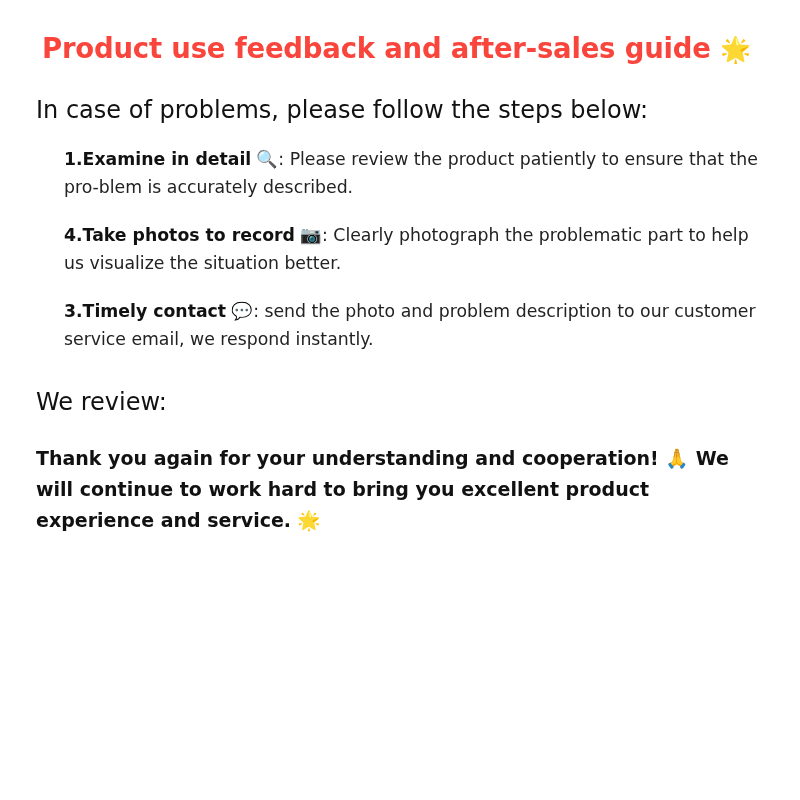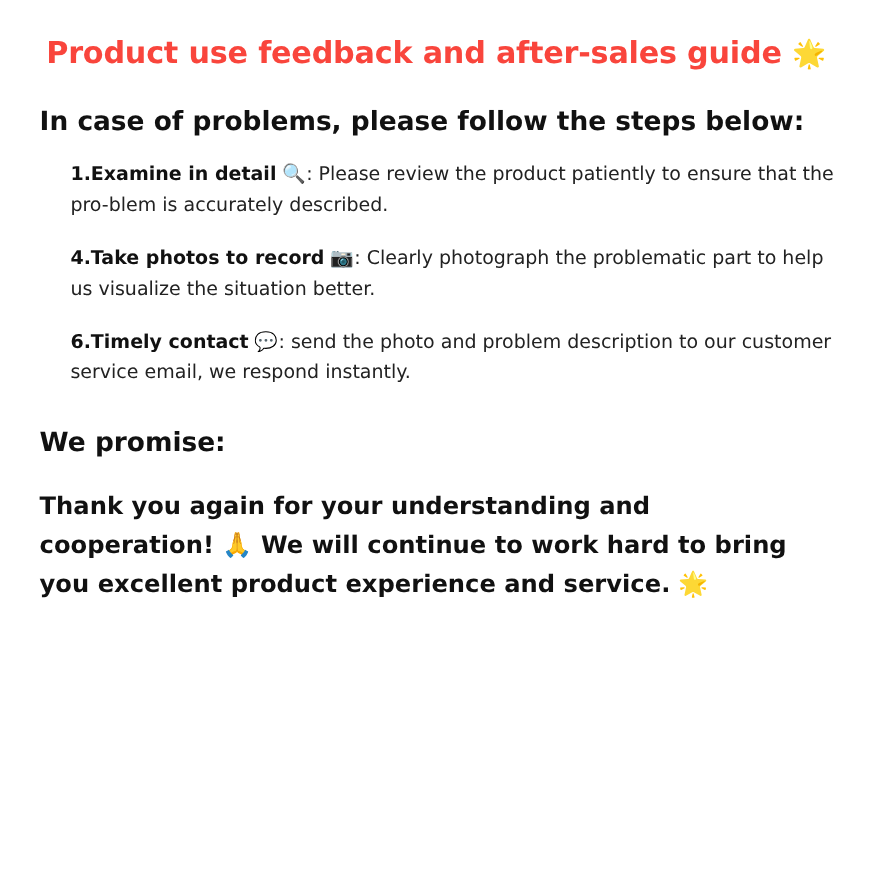--- a/index.html
+++ b/index.html
@@ -28,41 +28,41 @@
     letter-spacing: -0.2px;
     line-height: 1.2;
     margin: 8px 0 0 8px;
     white-space: nowrap;
   }
   .doc-title .emoji {
     font-size: 25px;
   }
   .section-head {
     font-size: 24px;
-    font-weight: bold;
+    font-weight: normal;
     color: #111111;
     margin: 30px 0 0 2px;
     line-height: 1.25;
   }
   .section-head.promise {
     margin-top: 34px;
   }
   .step {
     font-size: 17.3px;
     line-height: 1.62;
     color: #222222;
     margin: 20px 0 0 30px;
     max-width: 700px;
   }
   .step .lead {
     font-weight: bold;
     color: #111111;
   }
   .closing {
-    font-size: 22px;
+    font-size: 19px;
     line-height: 1.62;
     font-weight: bold;
     color: #111111;
     margin: 26px 0 0 2px;
     max-width: 712px;
   }
   .emoji {
     font-family: "DejaVu Sans", sans-serif;
   }
   .spacer-bottom {
@@ -85,25 +85,25 @@
     <span class="lead">1.Examine in detail</span>
     <span class="emoji">🔍</span><span>: Please review the product patiently to ensure that the pro-blem is accurately described.</span>
   </div>
 
   <div class="step">
     <span class="lead">4.Take photos to record</span>
     <span class="emoji">📷</span><span>: Clearly photograph the problematic part to help us visualize the situation better.</span>
   </div>
 
   <div class="step">
-    <span class="lead">6.Timely contact</span>
+    <span class="lead">3.Timely contact</span>
     <span class="emoji">💬</span><span>: send the photo and problem description to our customer service email, we respond instantly.</span>
   </div>
 
-  <div class="section-head promise">We promise:</div>
+  <div class="section-head promise">We review:</div>
 
 
 
   <div class="closing">
     <span>Thank you again for your understanding and cooperation!</span>
     <span class="emoji">🙏</span><span> We will continue to work hard to bring you excellent product experience and service.</span>
     <span class="emoji">🌟</span>
   </div>
 
   <div class="spacer-bottom"></div>

